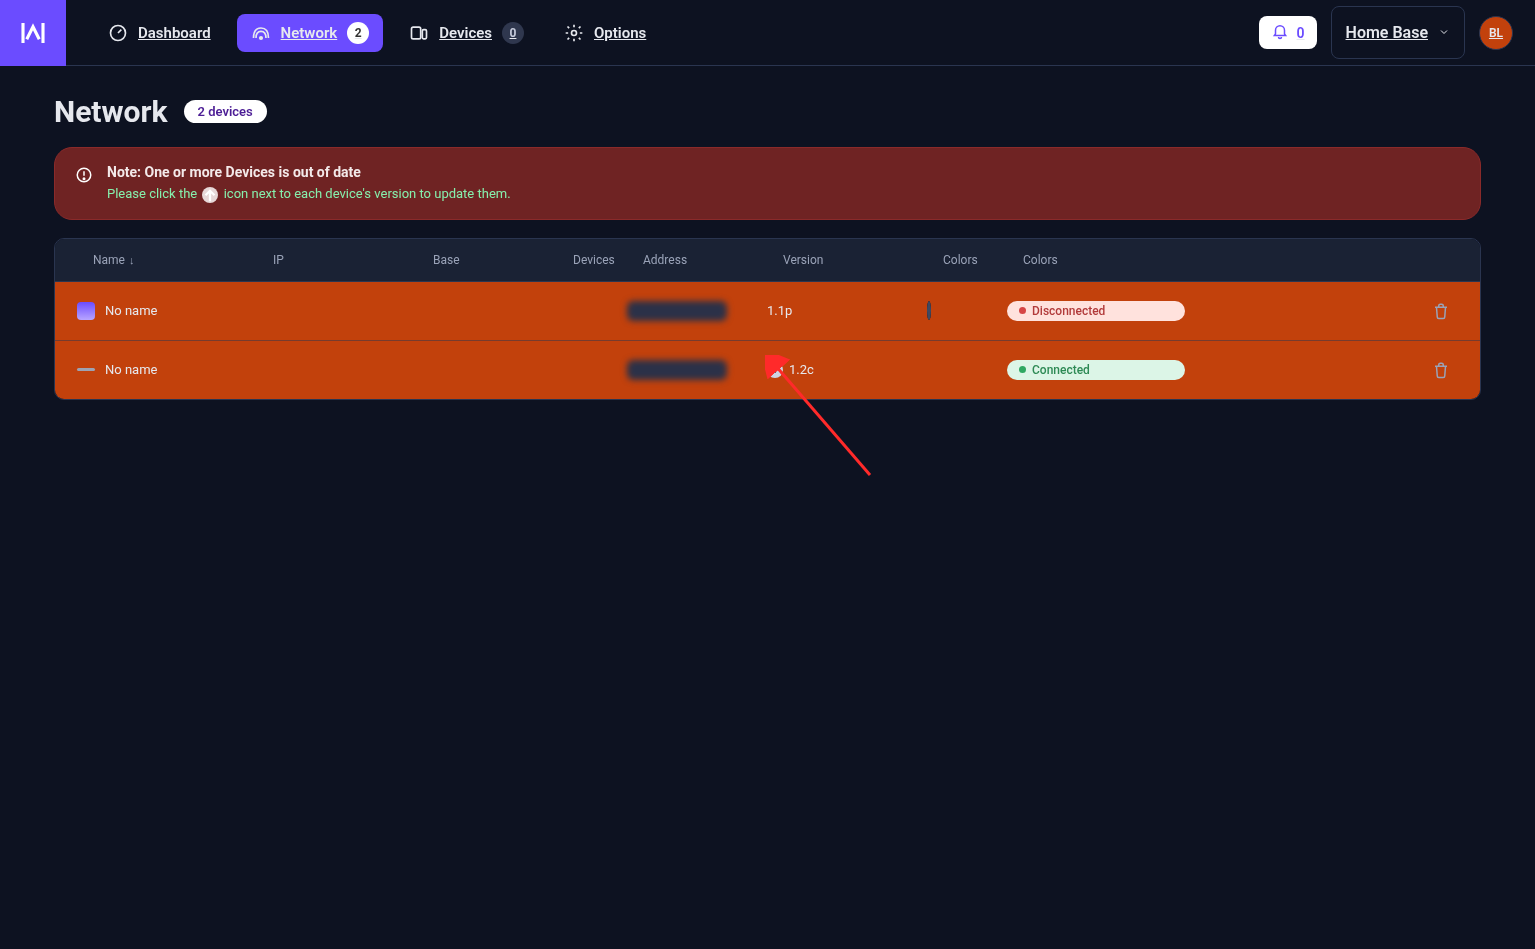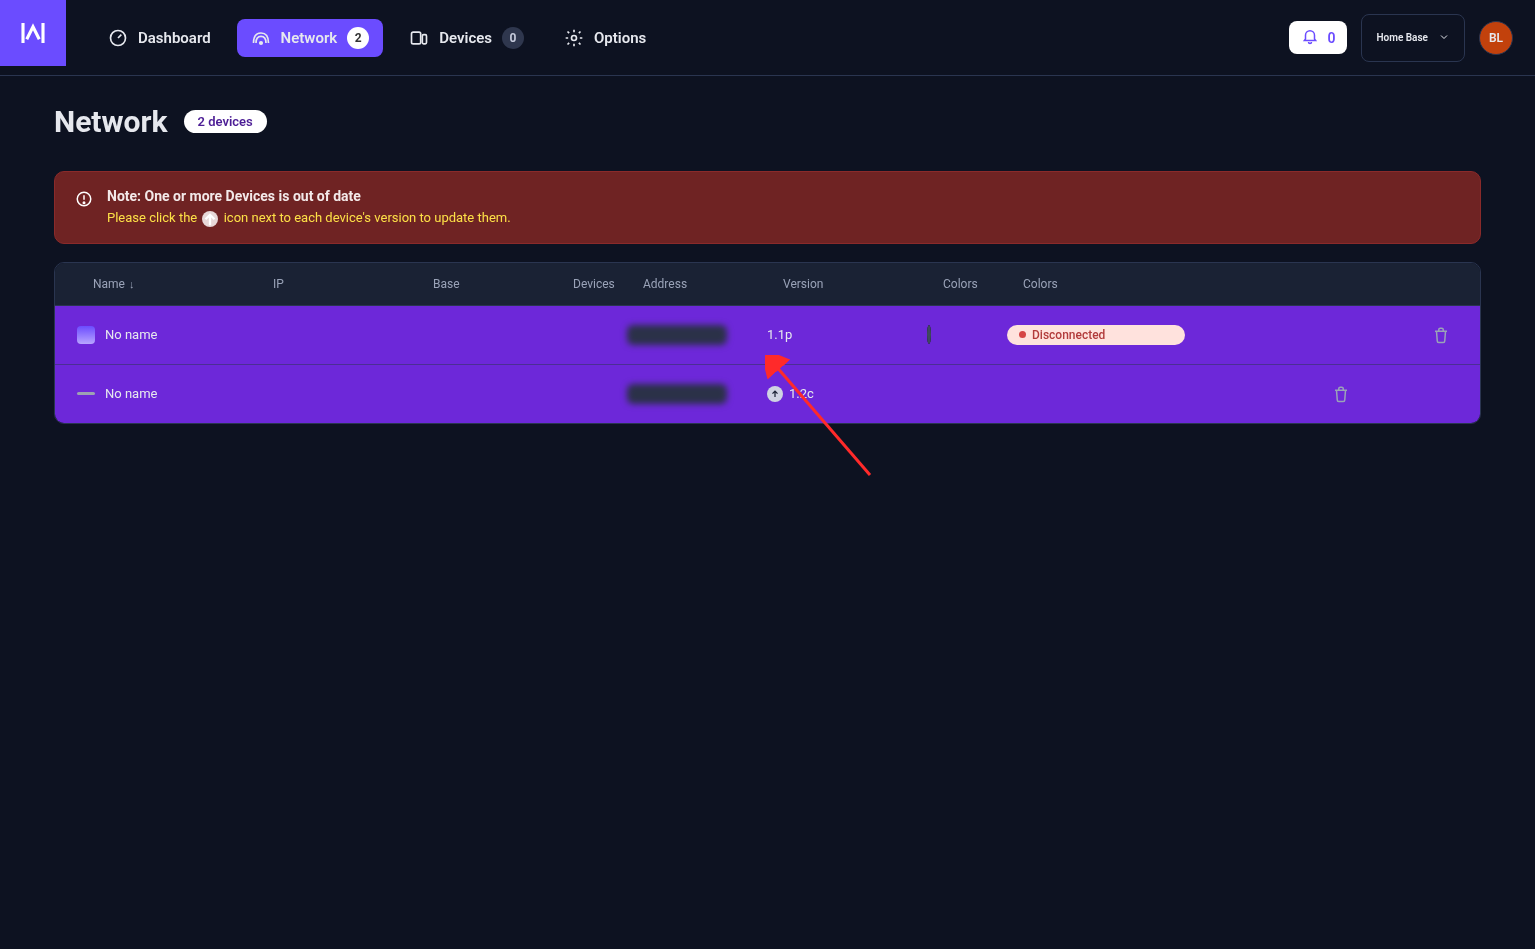--- a/index.html
+++ b/index.html
@@ -28,22 +28,24 @@
     font-family:-apple-system,BlinkMacSystemFont,'Segoe UI',Roboto,Arial,sans-serif;
     background:var(--bg);
     color:var(--text);
     width:1535px;
     height:949px;
     overflow:hidden;
   }
   
   .topnav{
     display:flex;
-    height:76px;
+    align-items:center;
+    height:66px;
     border-bottom:1px solid var(--border);
+    text-decoration:underline;
   }
   .logo{
     width:66px;height:66px;
     background:var(--accent-light);
     display:flex;align-items:center;justify-content:center;
   }
   .logo svg{width:30px;height:30px;stroke:#fff;}
   .nav-items{display:flex;align-items:center;gap:12px;margin-left:28px;}
   .nav-item{
     display:flex;align-items:center;gap:10px;
@@ -68,21 +70,21 @@
     background:var(--notify-bg);color:var(--notify-icon);
     border-radius:8px;padding:6px 12px;
     display:flex;align-items:center;gap:8px;
     font-weight:600;font-size:14px;cursor:pointer;
   }
   .notif-btn svg{width:18px;height:18px;stroke:var(--notify-icon);}
   .loc-select{
     border:1px solid var(--border);border-radius:8px;
     padding:16px 14px;
     display:flex;align-items:center;gap:10px;
-    font-weight:600;font-size:10px;cursor:pointer;
+    font-weight:600;font-size:16px;cursor:pointer;
   }
   .avatar{
     width:34px;height:34px;border-radius:50%;
     background:#c2410c;border:1px solid var(--border);
     display:flex;align-items:center;justify-content:center;
     font-size:12px;font-weight:600;cursor:pointer;
   }
   
   .content{padding:28px 54px;}
   .page-head{display:flex;align-items:center;gap:16px;}
@@ -111,31 +113,31 @@
   .seg-item:last-child{border-right:none;}
   .seg-item.active{background:var(--accent-light);}
   .options-btn{
     border:1px solid var(--border);border-radius:8px;
     padding:9px 16px;
     display:flex;align-items:center;gap:10px;
     font-size:13px;font-weight:600;cursor:pointer;
   }
   
   .alert{
-    margin-top:32px;
+    margin-top:18px;
     background:var(--alert-bg);
     border:1px solid var(--alert-border);
-    border-radius:10px;
+    border-radius:18px;
     padding:16px 20px;
     display:flex;align-items:flex-start;gap:14px;
     color:#f3e9e9;
   }
   .alert svg{width:18px;height:18px;stroke:#fff;flex-shrink:0;margin-top:2px;}
   .alert .title{font-weight:700;font-size:14px;margin-bottom:6px;}
-  .alert .msg{font-size:13px;color:#fde047;}
+  .alert .msg{font-size:13px;color:#86efac;}
   .inline-icon{
     display:inline-flex;align-items:center;justify-content:center;
     width:16px;height:16px;border-radius:50%;
     background:#e7d8d8;color:var(--alert-bg);
     font-size:10px;vertical-align:middle;margin:0 2px;
   }
   
   .table-wrap{
     margin-top:18px;
     border:1px solid var(--border);border-radius:10px;
@@ -149,21 +151,21 @@
     font-size:12px;color:var(--text-dim);
     border-bottom:1px solid var(--border);
   }
   .trow{
     display:grid;
     grid-template-columns: 180px 160px 140px 70px 140px 160px 80px 1fr 100px;
     align-items:center;
     padding:12px 22px;
     font-size:13px;
     border-bottom:1px solid rgba(42,53,80,.5);
-    background:#6d28d9;
+    background:#c2410c;
   }
   .trow:last-child{border-bottom:none;}
   .name-cell{display:flex;align-items:center;gap:10px;}
   .devicon{
     width:18px;height:18px;border-radius:4px;
     background:linear-gradient(#6b4cff,#b8a5ff);
     display:flex;align-items:center;justify-content:center;
   }
   .devicon.line{background:none;}
   .devicon.line::before{content:"";width:18px;height:3px;background:#9da2b3;border-radius:2px;}
@@ -362,20 +364,24 @@
           </div>
           <div class="ver-cell">
             <span class="upd-icon">
               <svg viewBox="0 0 24 24" fill="none">
                 <path d="M12 19V5M6 11l6-6 6 6"></path>
               </svg>
             </span>
             <span>1.2c</span>
           </div>
           <div></div>
+          <div><span class="status-badge green">
+              <span class="dot"></span>
+              <span>Connected</span>
+            </span></div>
           <div>
             <span class="trash">
               <svg viewBox="0 0 24 24" fill="none" stroke-width="2">
                 <path d="M4 7h16M9 7V5a2 2 0 0 1 2-2h2a2 2 0 0 1 2 2v2M6 7l1 13a2 2 0 0 0 2 2h6a2 2 0 0 0 2-2l1-13"></path>
               </svg>
             </span>
           </div>
         </div>
       </div>
   </div>

